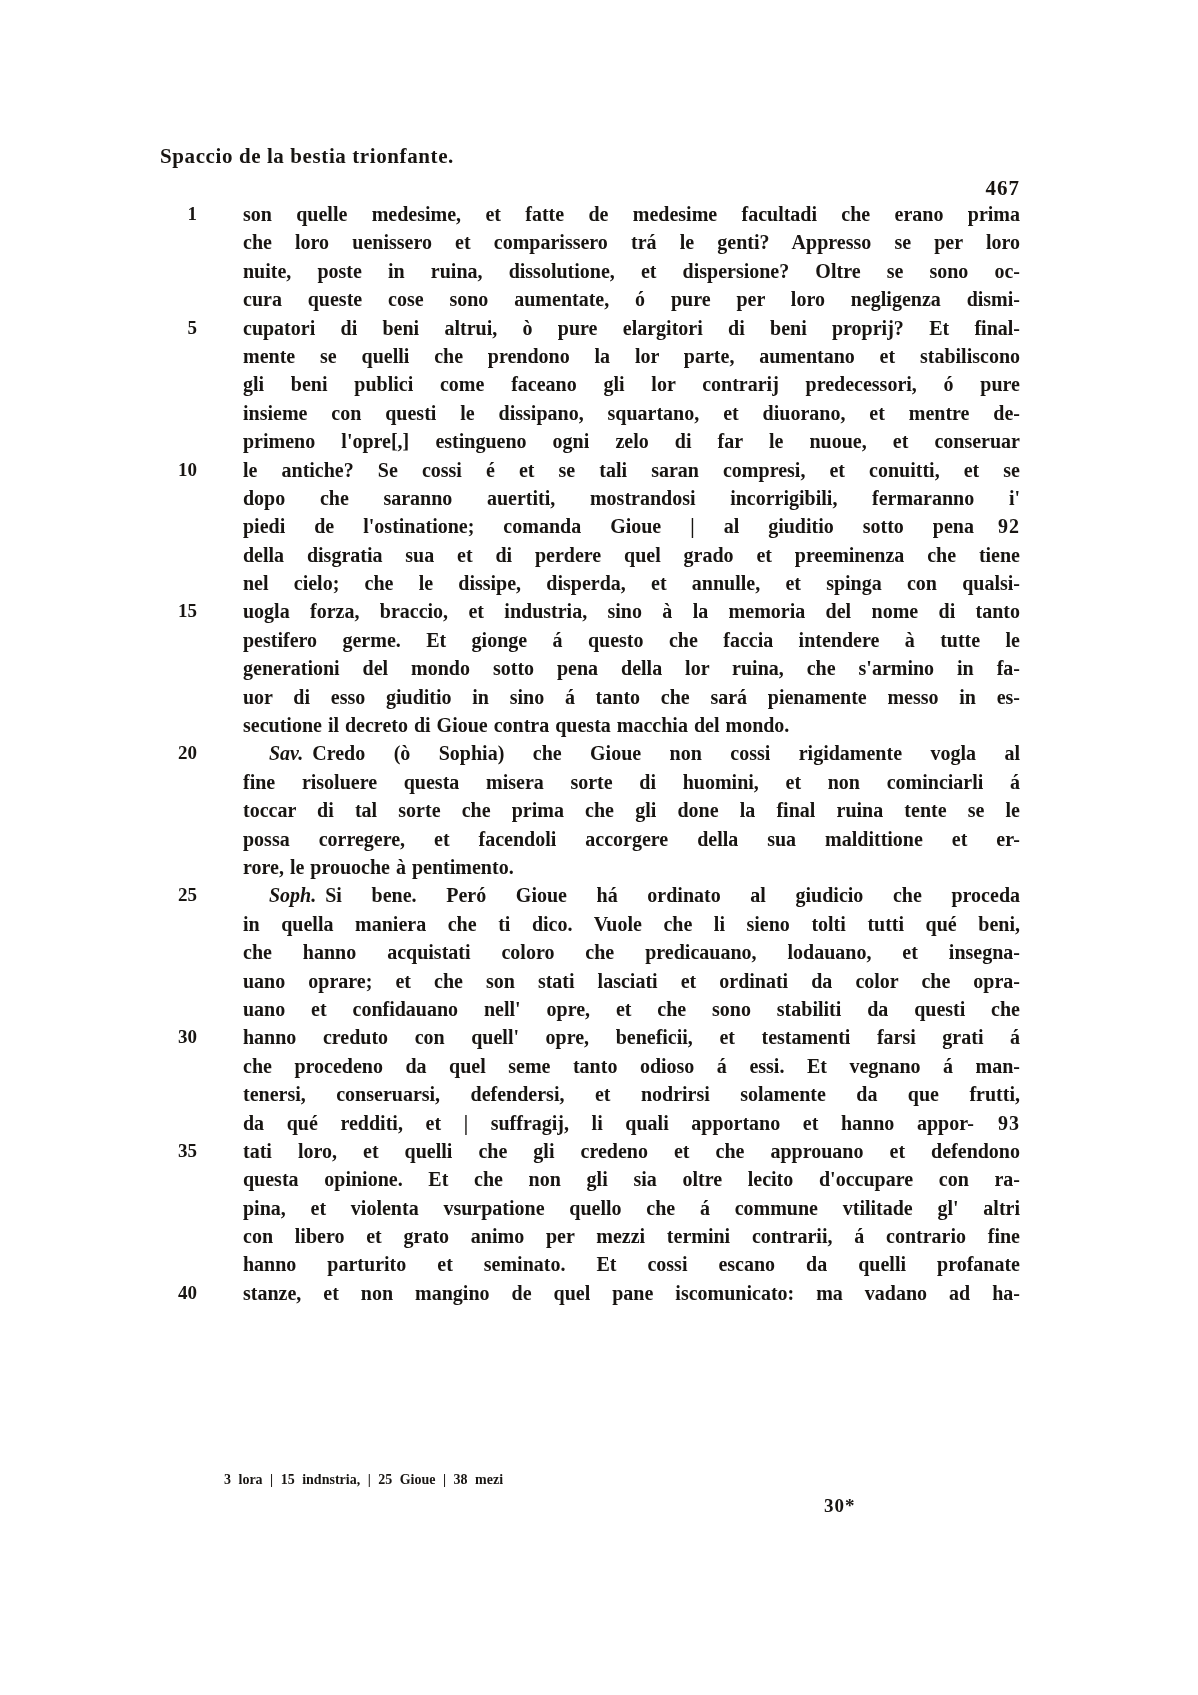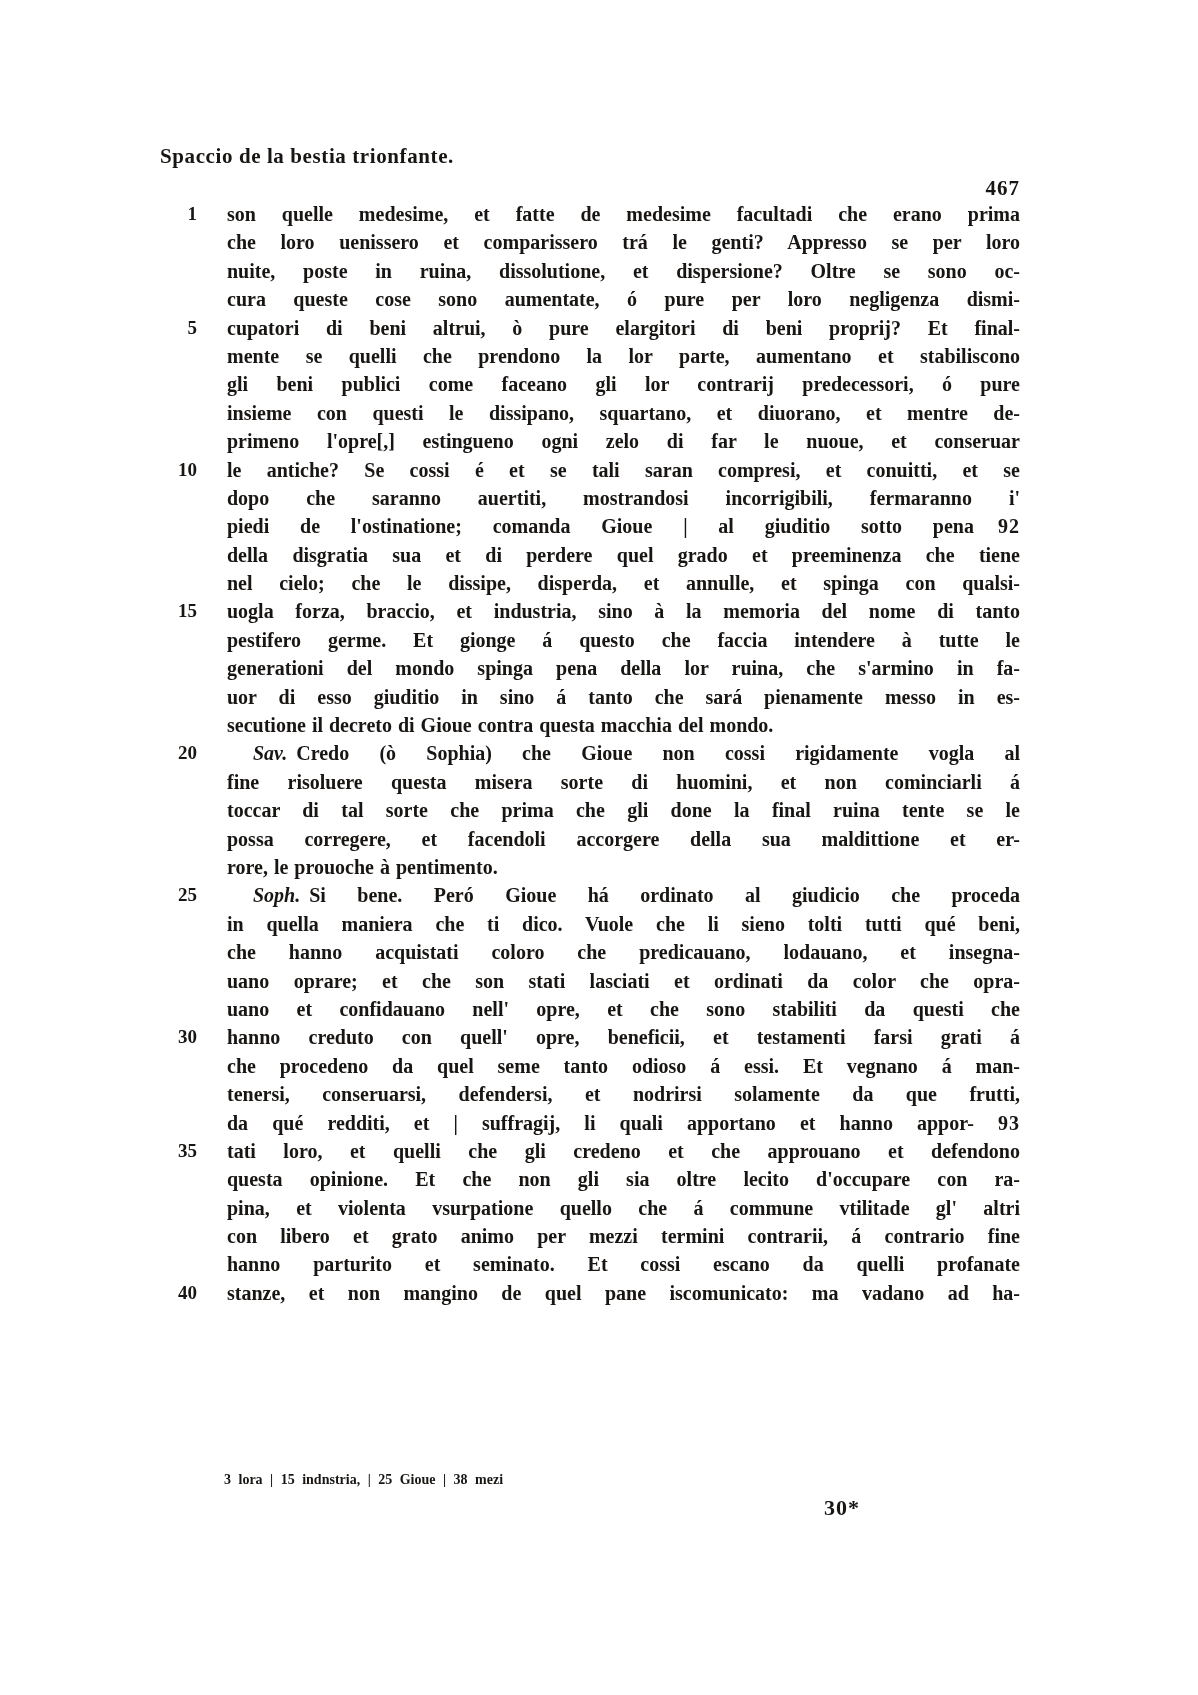--- a/index.html
+++ b/index.html
@@ -53,21 +53,21 @@
     font-weight:bold;
   }
   .ln{
     flex:none;
     width:37px;
     text-align:right;
     font-size:19px;
   }
   .lt{
     flex:1 1 auto;
-    margin-left:30px;
+    margin-left:46px;
     text-align:justify;
     text-align-last:justify;
     overflow:hidden;
     word-spacing:1px;
   }
   .lt.left{
     text-align:right;
     text-align-last:left;
     white-space:nowrap;
   }
@@ -92,21 +92,21 @@
     top:1472px;
     font-size:14px;
     font-weight:bold;
     word-spacing:4px;
   }
   
   .signature{
     position:absolute;
     left:824px;
     top:1495px;
-    font-size:22px;
+    font-size:19px;
     font-weight:bold;
     letter-spacing:1px;
   }
 </style>
 </head>
 <body>
 
 <div class="page" style="--ink: #181512; --paper: #ffffff;">
 
   <div class="header">
@@ -206,21 +206,21 @@
     </div>
 
     <div class="line">
       <span class="ln"></span>
       <span class="lt">pestifero germe.  Et gionge á questo che faccia intendere à tutte le</span>
 
     </div>
 
     <div class="line">
       <span class="ln"></span>
-      <span class="lt">generationi del mondo spinga pena della lor ruina, che s'armino in fa-</span>
+      <span class="lt">generationi del mondo sotto pena della lor ruina, che s'armino in fa-</span>
 
     </div>
 
     <div class="line">
       <span class="ln"></span>
       <span class="lt">uor di esso giuditio in sino á tanto che sará pienamente messo in es-</span>
 
     </div>
 
     <div class="line">

